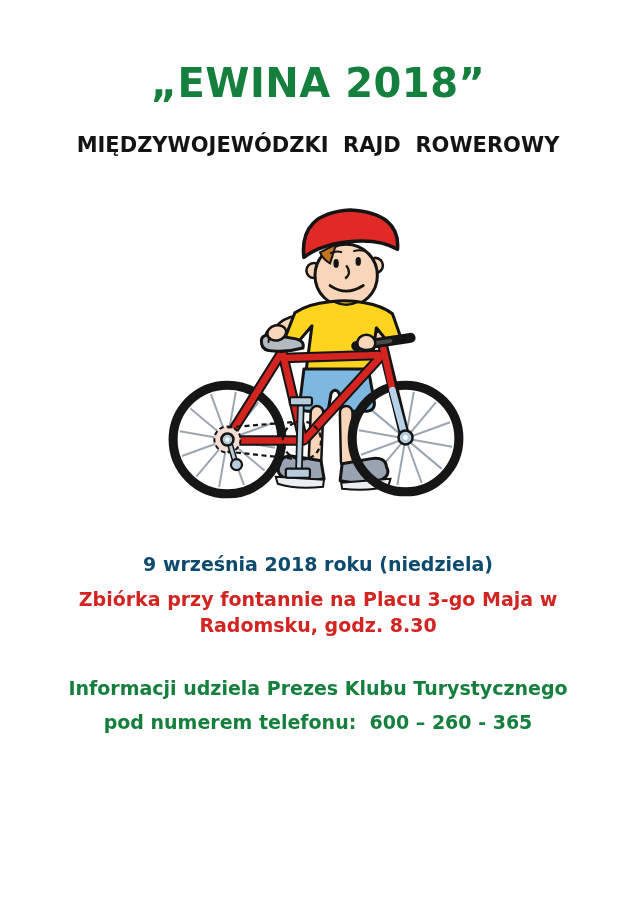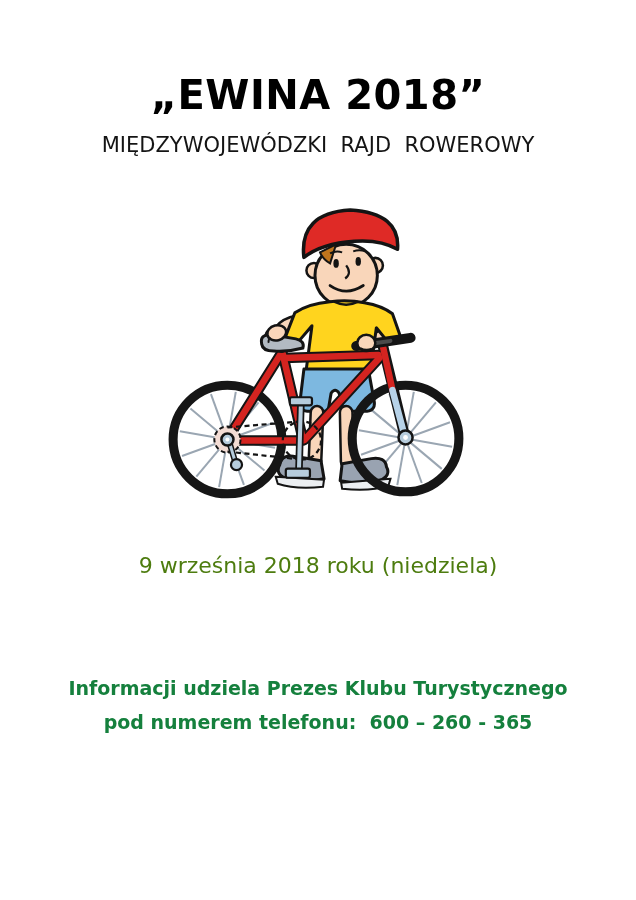--- a/index.html
+++ b/index.html
@@ -4,29 +4,29 @@
 <style>
   html,body{margin:0;padding:0;}
   body{
     width:636px;height:900px;background:#ffffff;
     font-family:"DejaVu Sans","Liberation Sans",sans-serif;
     -webkit-font-smoothing:antialiased;
   }
   .poster{position:relative;width:636px;height:900px;background:#fff;overflow:hidden;}
   .abs{position:absolute;left:0;right:0;text-align:center;}
   .title{
-    top:72px;margin:0;font-size:40px;font-weight:700;color:#000000;
+    top:60px;margin:0;font-size:40px;font-weight:700;color:#15803d;
     letter-spacing:.5px;white-space:pre;
   }
   .subtitle{
-    top:133px;margin:0;font-size:21px;font-weight:400;color:#141414;white-space:pre;
+    top:133px;margin:0;font-size:21px;font-weight:700;color:#141414;white-space:pre;
   }
   .illustration{position:absolute;left:157px;top:197px;width:322px;height:322px;}
   .illustration svg{display:block;width:100%;height:100%;}
-  .date-line{top:553px;font-size:22px;font-weight:400;color:#4d7c0f;white-space:pre;}
+  .date-line{top:553px;font-size:19px;font-weight:700;color:#0c4a6e;white-space:pre;}
   .meeting{top:586px;font-size:19px;font-weight:700;color:#d22421;line-height:26px;}
   .meeting div{white-space:pre;}
   .contact{top:677px;font-size:19px;font-weight:700;color:#15803d;}
   .contact p{margin:0 0 12px;line-height:22px;white-space:pre;}
 </style>
 </head>
 <body>
 
 <div class="poster">
 
@@ -150,19 +150,23 @@
         <path d="M 111 132 q -4 3 -3 7" stroke="#141414" stroke-width="1.8" fill="none"></path>
         <path d="M 113 140 q -3 2 -2 5" stroke="#141414" stroke-width="1.8" fill="none"></path>
         <ellipse cx="208" cy="145" rx="9" ry="8" fill="#f9d6ba" stroke="#141414" stroke-width="2.5"></ellipse>
         <path d="M 202 150 q 5 3 11 1" stroke="#141414" stroke-width="1.8" fill="none"></path>
       </g>
     </svg>
   </div>
 
   <div class="abs date-line">9 września 2018 roku (niedziela)</div>
 
+  <div class="abs meeting">
+    <div>Zbiórka przy fontannie na Placu 3-go Maja w</div>
+    <div>Radomsku, godz. 8.30</div>
+  </div>
 
   <div class="abs contact">
     <p>Informacji udziela Prezes Klubu Turystycznego</p>
     <p>pod numerem telefonu:  600 – 260 - 365</p>
   </div>
 
 </div>
 
 </body></html>

